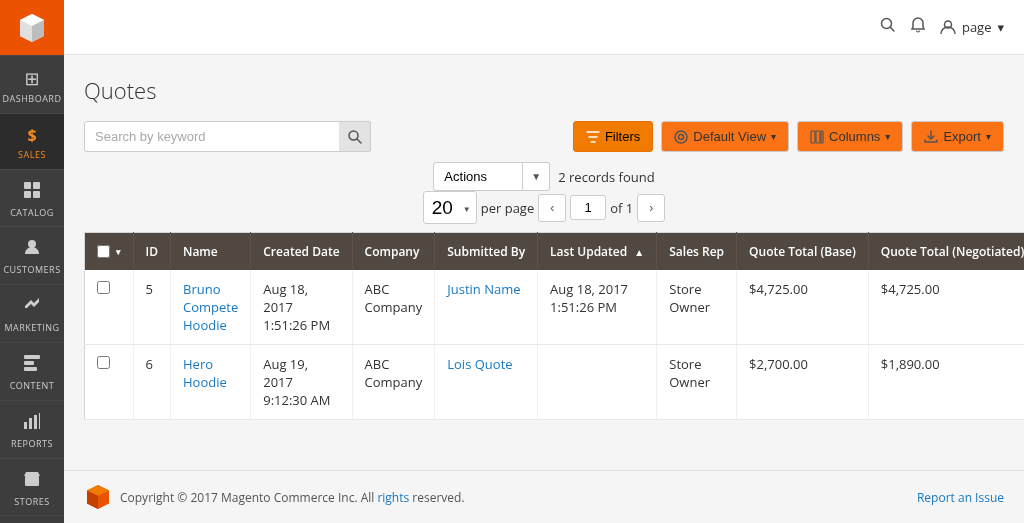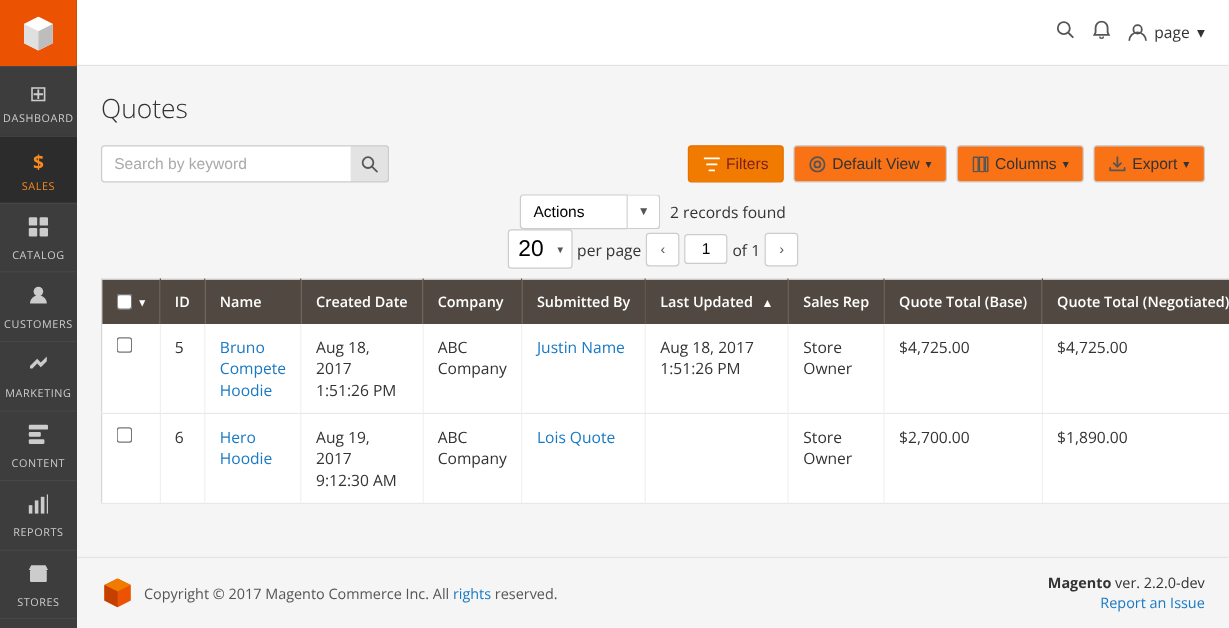--- a/index.html
+++ b/index.html
@@ -88,21 +88,21 @@
       display: flex;
       align-items: center;
       justify-content: space-between;
       margin-bottom: 10px;
     }
     .toolbar-left { display: flex; align-items: center; gap: 8px; }
     .toolbar-right { display: flex; align-items: center; gap: 8px; }
 
     .search-box {
       position: relative;
-      width: 240px;
+      width: 287px;
     }
     .search-box input {
       width: 100%;
       padding: 7px 32px 7px 10px;
       border: 1px solid #ccc;
       border-radius: 3px;
       font-size: 13px;
       color: #333;
       background: #fff;
       outline: none;
@@ -132,21 +132,21 @@
       padding: 7px 12px;
       border: 1px solid #ccc;
       border-radius: 3px;
       background: #f97316;
       font-size: 13px;
       cursor: pointer;
       color: #333;
       white-space: nowrap;
     }
     .btn .arrow { font-size: 10px; }
-    .btn-orange { background: #f07b00; border-color: #e57000; color: #7f1d1d; }
+    .btn-orange { background: #f07b00; border-color: #e57000; color: #000000; }
 
     
     .records-row {
       display: flex;
       align-items: center;
       justify-content: space-between;
       margin-bottom: 8px;
       flex-direction: column;
     }
     .records-left { display: flex; align-items: center; gap: 8px; }
@@ -531,19 +531,16 @@
       <svg class="footer-logo" viewBox="0 0 28 28" fill="none">
         <path d="M14 2L3 7.5v13L14 26l11-5.5v-13L14 2z" fill="#eb5202"></path>
         <path d="M14 2L3 7.5l11 5.5 11-5.5L14 2z" fill="#f07b00"></path>
         <path d="M3 7.5v13L14 26V13L3 7.5z" fill="#c44000"></path>
       </svg>
       <span>
         Copyright © 2017 Magento Commerce Inc. All <span class="copyright-link">rights</span> reserved.
       </span>
     </div>
     <div class="footer-right">
-      <span class="version">
-        <strong>Magento</strong> <span>ver. 2.2.0-dev</span>
-      </span>
       <a class="report-link">Report an Issue</a>
     </div>
   </div>
 </div>
 
 </body></html>

